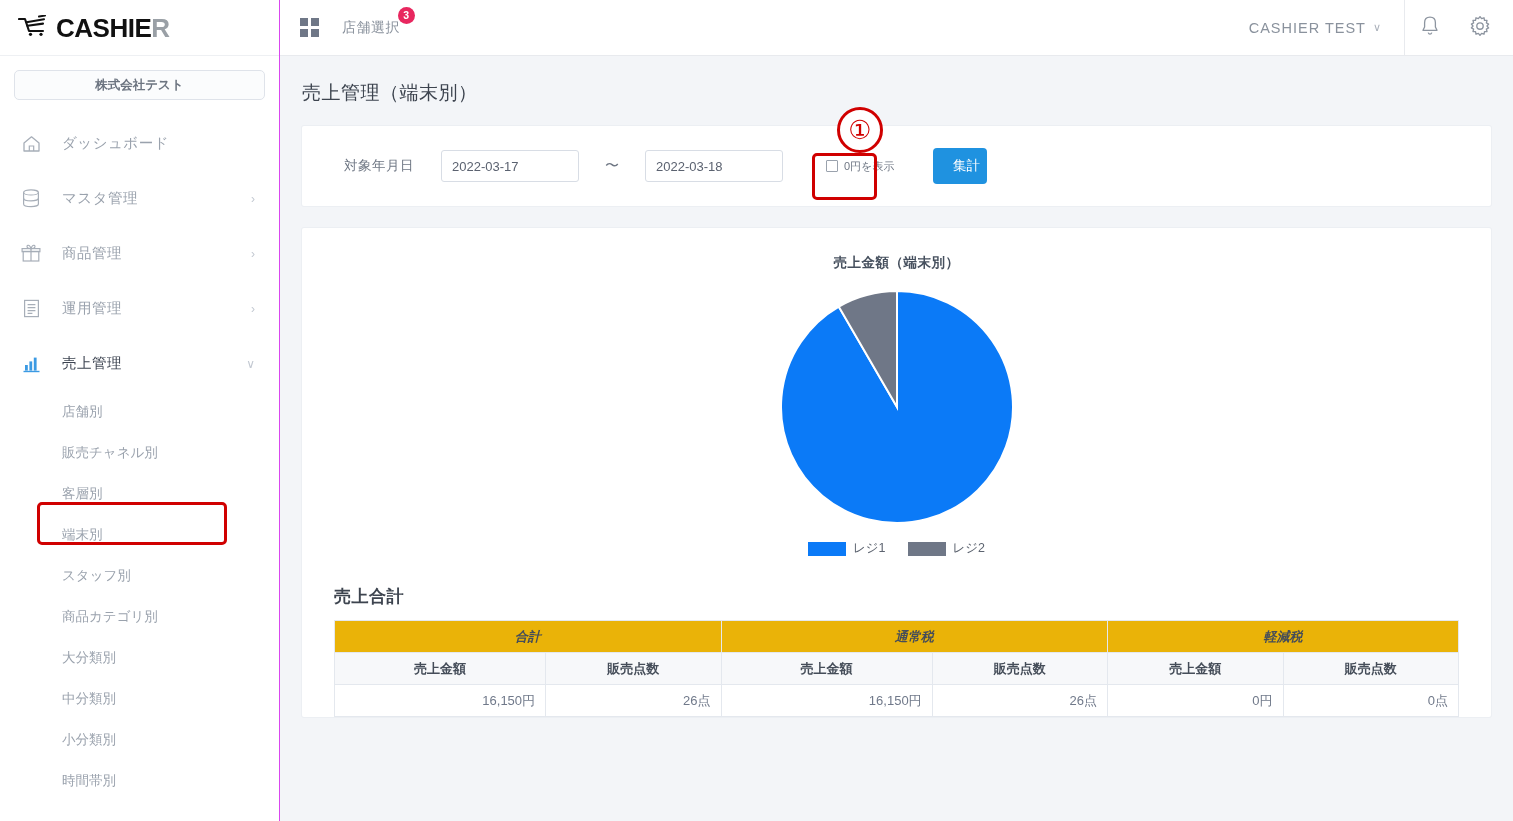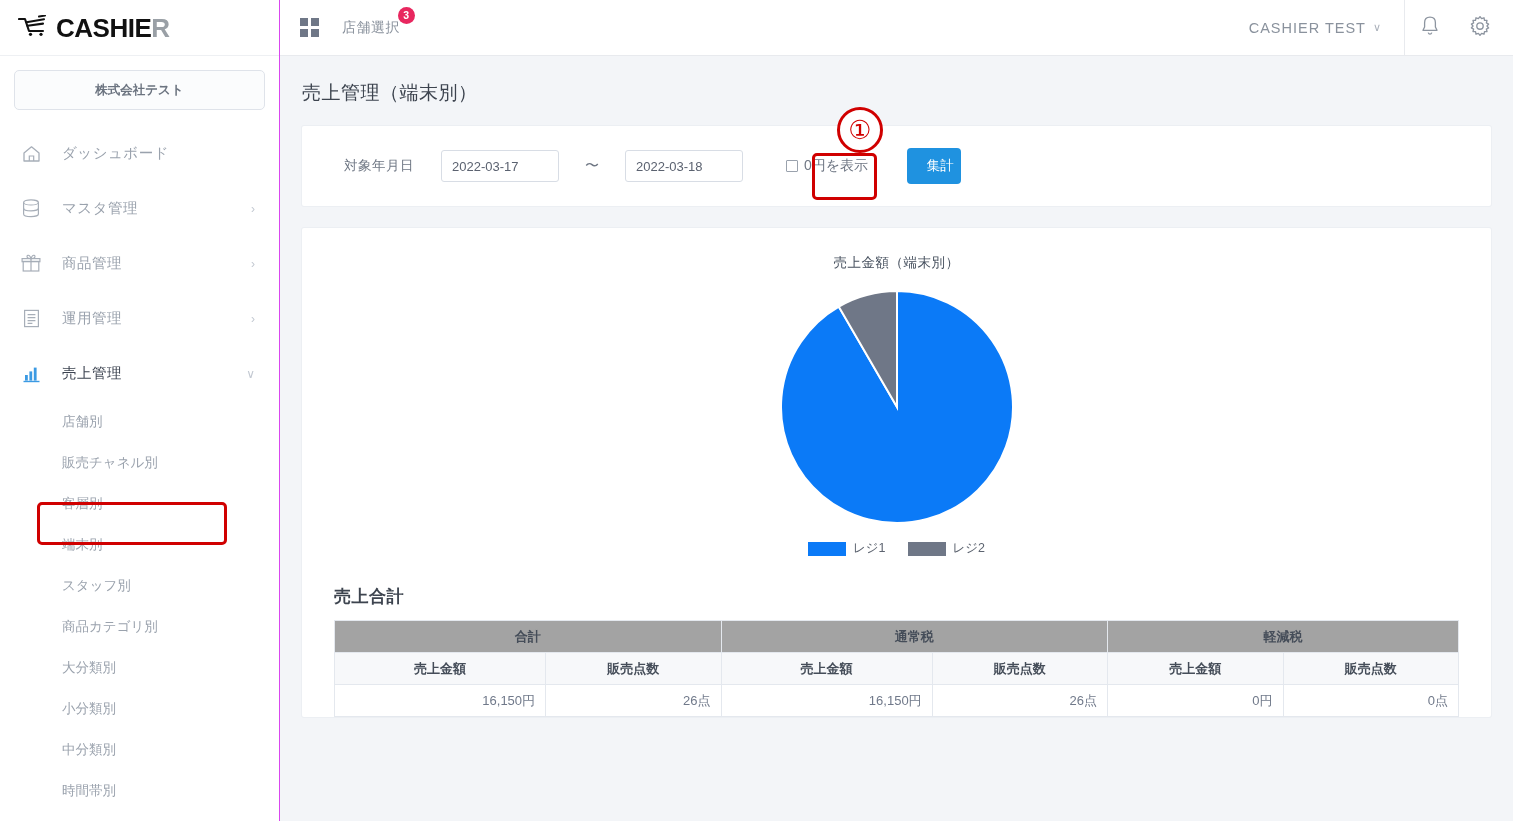--- a/index.html
+++ b/index.html
@@ -28,21 +28,21 @@
   }
   .cart-icon { margin-right: 8px; display: block; }
   .logo-text {
     font-size: 26px; font-weight: bold; letter-spacing: -0.5px;
     color: #111111; line-height: 1;
   }
   .logo-text .tail { color: #9aa0a6; }
 
   .company-btn {
     margin: 14px 14px 0 14px;
-    height: 40px;
+    height: 30px;
     border: 1px solid #dfe3ea;
     border-radius: 5px;
     background: #fbfcfd;
     display: flex; align-items: center; justify-content: center;
     font-size: 12.5px; color: #6c7480; font-weight: bold;
     cursor: pointer;
   }
 
   .nav { margin-top: 16px; }
   .nav-item {
@@ -141,46 +141,46 @@
 
   .card {
     background: #ffffff;
     border-radius: 2px;
     box-shadow: 0 0 0 1px #eceff3;
     gap: 15px;
   }
   .filter-card { height: 80px; display: flex; align-items: center; padding-left: 42px; }
   .filter-label { font-size: 13.5px; color: #6f7784; margin-right: 12px; letter-spacing: .5px; }
   .date-input {
-    width: 118px; height: 32px;
+    width: 138px; height: 32px;
     border: 1px solid #d8dde5; border-radius: 3px;
     background: #fff; font-size: 13px; color: #5b6270;
     padding: 0 10px;
     font-family: "Liberation Sans", sans-serif;
   }
   .tilde { margin: 0 11px; color: #6f7784; font-size: 14px; }
   .chk-wrap { display: flex; align-items: center; margin-left: 28px; cursor: pointer; }
   .chk-box {
     width: 12px; height: 12px; border: 1px solid #9aa2ad;
     border-radius: 1px; background: #fff; margin-right: 6px;
   }
-  .chk-label { font-size: 14px; color: #6f7784; }
+  .chk-label { font-size: 11px; color: #6f7784; }
   .btn-primary {
     margin-left: 24px;
     width: 54px; height: 36px;
     background: #1f92e0; border: none; border-radius: 4px;
     color: #ffffff; font-size: 13.5px; cursor: pointer;
     font-family: "Liberation Sans", sans-serif;
     display: flex; align-items: center; justify-content: center; padding-left: 12px;
   }
 
   .chart-card { margin-top: 22px; padding: 26px 0 0 0; }
   .chart-title {
     text-align: center; font-size: 13.5px; color: #46505e;
-    font-weight: normal; letter-spacing: .5px;
+    font-weight: bold; letter-spacing: .5px;
   }
   .pie-wrap { display: flex; justify-content: center; margin-top: 18px; }
   .legend {
     display: flex; justify-content: center; align-items: center;
     gap: 22px; margin-top: 16px;
   }
   .legend-item { display: flex; align-items: center; gap: 7px; }
   .legend-swatch { width: 38px; height: 14px; }
   .legend-label { font-size: 12.5px; color: #5d6470; }
 
@@ -193,22 +193,23 @@
     border-collapse: collapse;
     width: calc(100% - 64px);
     margin: 0 32px 20px 32px;
     font-size: 13px;
   }
   table.totals th, table.totals td {
     border: 1px solid #e4e8ee;
     height: 32px;
   }
   table.totals th.grp {
-    background: #a3a3a3; color: #454d59; font-weight: bold;
+    background: #eab308; color: #454d59; font-weight: bold;
     text-align: center;
+    font-style: italic;
   }
   table.totals th.sub {
     background: #f7f8fa; color: #454d59; font-weight: bold;
     text-align: center;
   }
   table.totals td.val {
     text-align: right; padding-right: 10px;
     color: #70798a; background: #ffffff;
   }
 </style>
@@ -299,22 +300,22 @@
       </div>
 
       <div class="sub-nav">
         <div class="sub-item">店舗別</div>
         <div class="sub-item">販売チャネル別</div>
         <div class="sub-item">客層別</div>
         <div class="sub-item highlight">端末別</div>
         <div class="sub-item">スタッフ別</div>
         <div class="sub-item">商品カテゴリ別</div>
         <div class="sub-item">大分類別</div>
+        <div class="sub-item">中分類別</div>
         <div class="sub-item">小分類別</div>
-        <div class="sub-item">中分類別</div>
         <div class="sub-item">時間帯別</div>
       </div>
     </nav>
   </aside>
 
   <div class="main">
 
     <header class="topbar">
       <span class="grid-icon-wrap">
         <svg width="19" height="19" viewBox="0 0 19 19">

